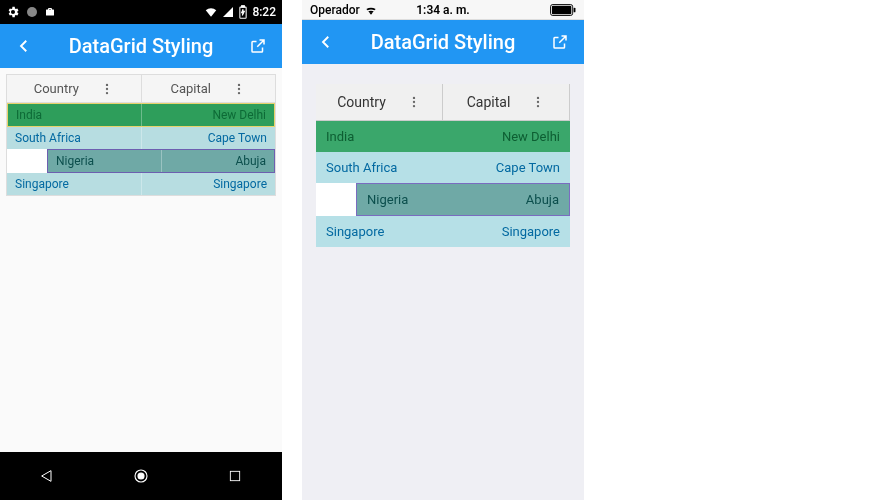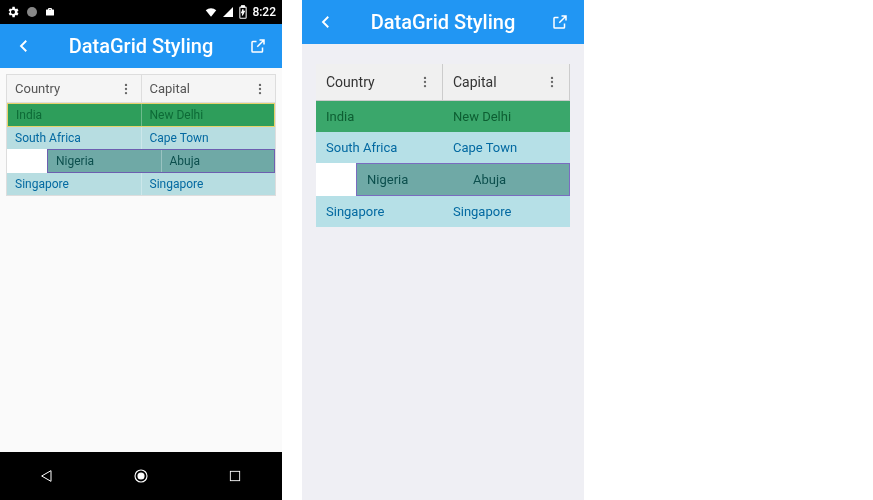--- a/index.html
+++ b/index.html
@@ -26,31 +26,31 @@
   .appbar .title { font-size: 20px; font-weight: 500; text-align: center; flex: 1; }
   .appbar .iconbtn { width: 24px; height: 24px; display: flex; align-items: center; justify-content: center; cursor: pointer; }
 
   
   .grid-wrap { padding: 6px; }
   .ios .grid-wrap { padding: 20px 14px 6px 14px; }
   .grid { width: 100%; border: 1px solid #ddd; background: #fff; }
   .ios .grid { border: none; }
   .grid-head { display: flex; background: #f5f5f5; border-bottom: 1px solid #ddd; }
   .ios .grid-head { background: #f0f0f0; border-bottom: 1px solid #ccc; }
-  .gh-cell { flex: 1; display: flex; align-items: center; justify-content: space-between; padding: 6px 8px; font-size: 13px; color: #555; border-right: 1px solid #ddd; gap: 21px; }
+  .gh-cell { flex: 1; display: flex; align-items: center; justify-content: center; padding: 6px 8px; font-size: 13px; color: #555; border-right: 1px solid #ddd; gap: 21px; }
   .gh-cell:last-child { border-right: none; }
   .ios .gh-cell { padding: 10px 10px; font-size: 14px; color: #333; border-right: 1px solid #ccc; }
   .gh-opts { color: #777; cursor: pointer; line-height: 0; }
 
   .grid-body { }
   .gb-row { display: flex; font-size: 12px; }
   .ios .gb-row { font-size: 13px; }
   .gb-cell { flex: 1; padding: 4px 8px; border-right: 1px solid rgba(255,255,255,0.3); }
   .ios .gb-cell { padding: 8px 10px; border-right: none; }
-  .gb-cell:last-child { border-right: none; }
+  .gb-cell:last-child { border-right: none; text-align: right; }
 
   
   .row-sel-green { background: #2e9e5b; color: #0b5d30; border: 1px solid #e8d36c; }
   .row-sel-green .gb-cell { color: #0d6a36; }
   .ios .row-sel-green { background: #3aa76b; border: none; }
   .ios .row-sel-green .gb-cell { color: #0d5e32; }
 
   .row-alt { background: #b7dde1; color: #0369a1; }
   .ios .row-alt { background: #b6e0e7; }
 
@@ -184,20 +184,40 @@
         </div>
       <div class="navbtn">
           <svg width="14" height="14" viewBox="0 0 24 24" fill="none" stroke="#fff" stroke-width="1.5">
             <rect x="4" y="4" width="16" height="16"></rect>
           </svg>
         </div>
     </div>
   </div>
 
   <div class="phone ios">
+    <div class="statusbar">
+      <div class="status-left">
+        <span>Operador</span>
+        <span>
+            <svg width="14" height="12" viewBox="0 0 24 20" fill="#000">
+              <path d="M12 18l2.4-3a5 5 0 0 0-4.8 0Zm-4.6-5.7 2 2.5a8 8 0 0 1 5.2 0l2-2.5a11 11 0 0 0-9.2 0Zm-3.4-4.2 2 2.5a14 14 0 0 1 12 0l2-2.5a17 17 0 0 0-16 0Z"></path>
+            </svg>
+          </span>
+      </div>
+      <div style="font-weight:600">1:34 a. m.</div>
+      <div class="status-right">
+        <span>
+            <svg width="26" height="12" viewBox="0 0 28 13">
+              <rect x="0.5" y="0.5" width="24" height="12" rx="2.5" fill="none" stroke="#000"></rect>
+              <rect x="2" y="2" width="21" height="9" rx="1" fill="#000"></rect>
+              <rect x="25.5" y="4" width="2" height="5" rx="1" fill="#000"></rect>
+            </svg>
+          </span>
+      </div>
+    </div>
 
     <div class="appbar">
       <div class="iconbtn">
         <svg width="18" height="18" viewBox="0 0 24 24" fill="none" stroke="#fff" stroke-width="2.5">
             <path d="M15 5l-7 7 7 7"></path>
           </svg>
       </div>
       <div class="title">DataGrid Styling</div>
       <div class="iconbtn">
         <svg width="18" height="18" viewBox="0 0 24 24" fill="none" stroke="#fff" stroke-width="2">

